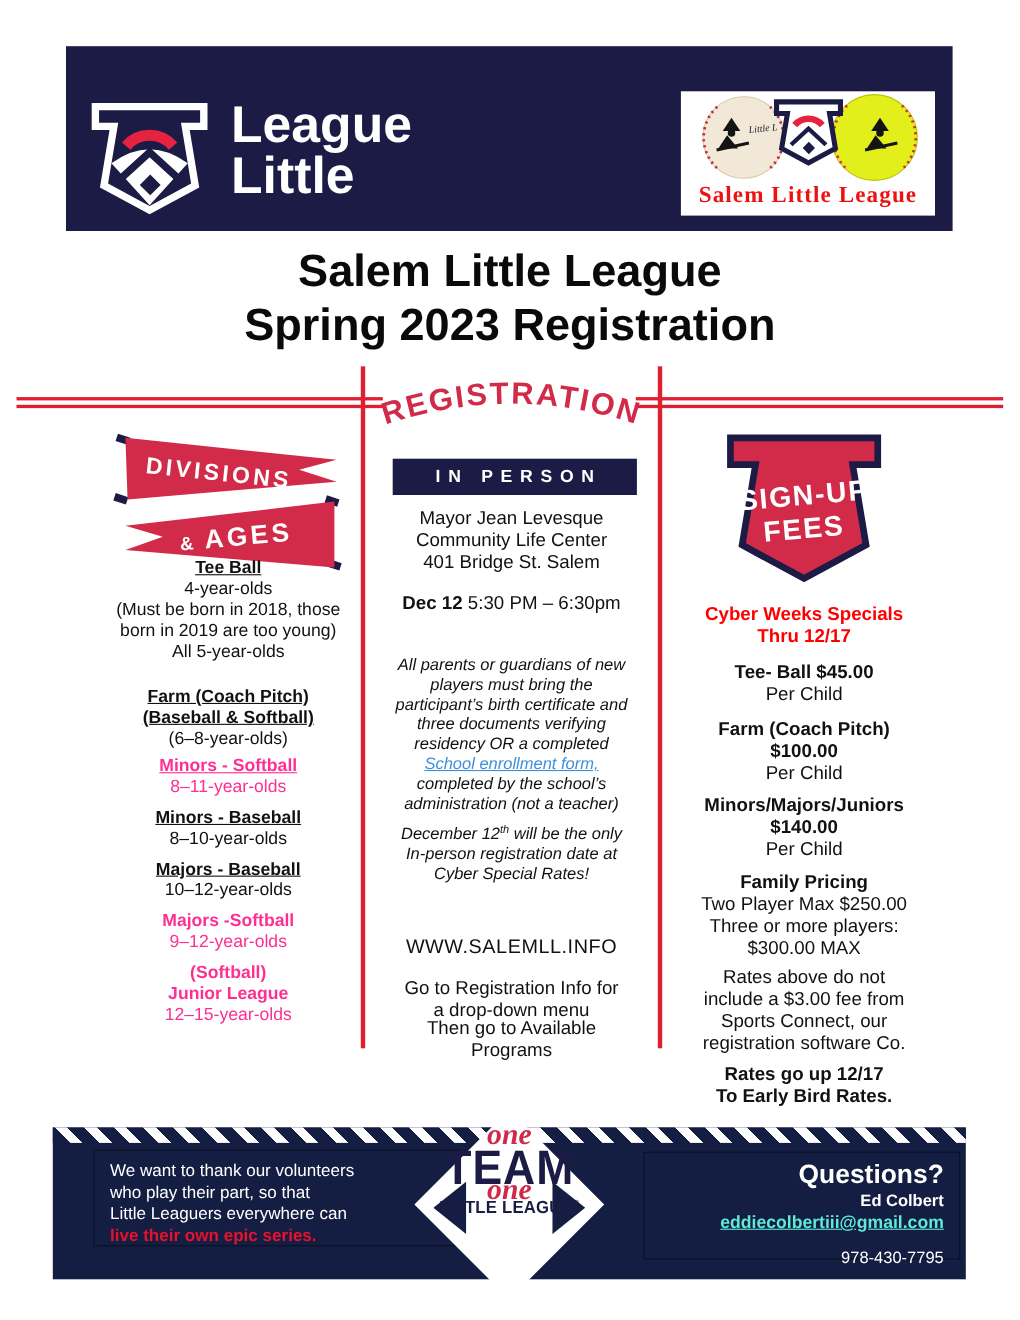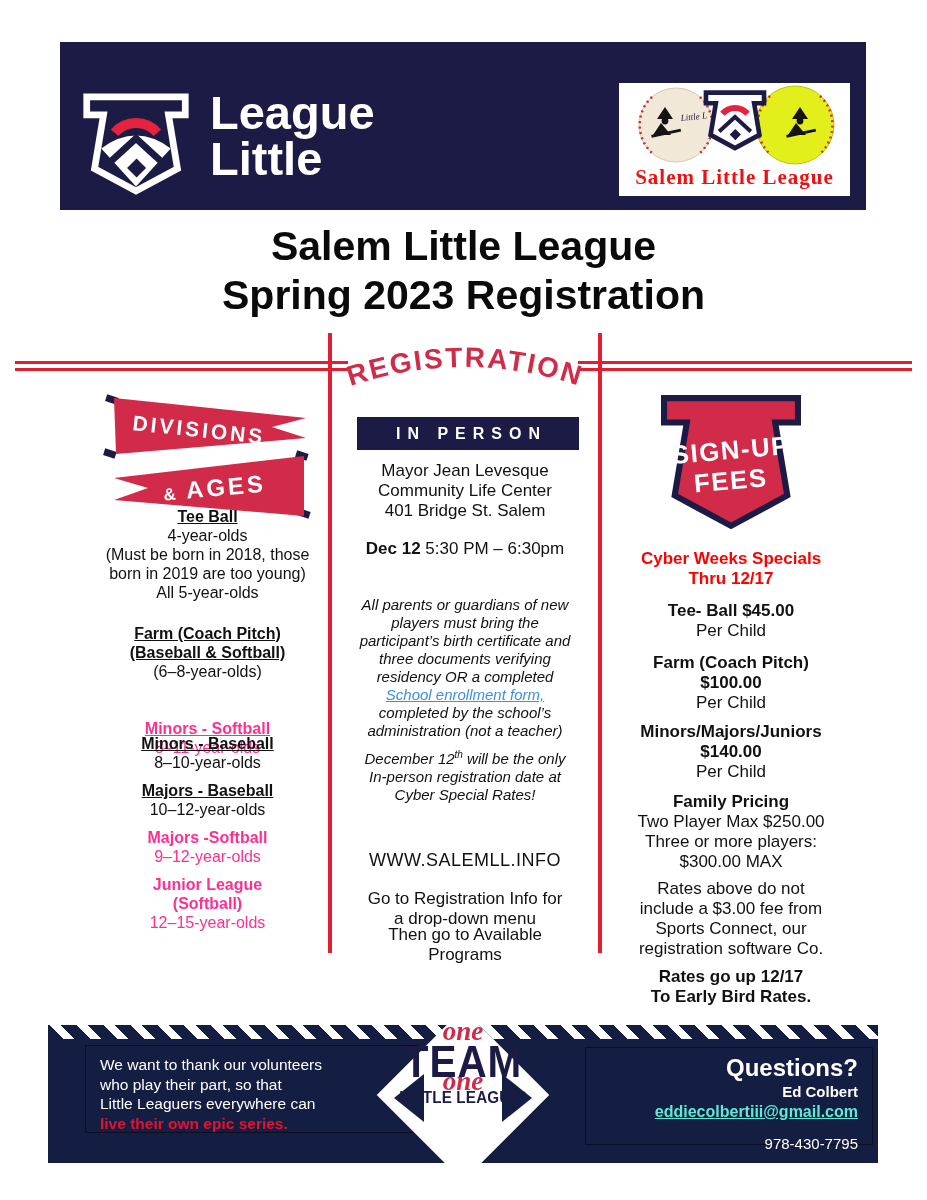--- a/index.html
+++ b/index.html
@@ -173,43 +173,43 @@
     <div>born in 2019 are too young)</div>
     <div>All 5-year-olds</div>
   </div>
 
   <div class="lblock" style="top:624px">
     <div class="hd">Farm (Coach Pitch)</div>
     <div class="hd">(Baseball &amp; Softball)</div>
     <div>(6–8-year-olds)</div>
   </div>
 
-  <div class="lblock pink" style="top:719px">
+  <div class="lblock pink" style="top:687px">
     <div class="hd">Minors - Softball</div>
     <div>8–11-year-olds</div>
   </div>
 
   <div class="lblock" style="top:734px">
     <div class="hd">Minors - Baseball</div>
     <div>8–10-year-olds</div>
   </div>
 
   <div class="lblock" style="top:781px">
     <div class="hd">Majors - Baseball</div>
     <div>10–12-year-olds</div>
   </div>
 
   <div class="lblock pink" style="top:828px">
     <div class="hd-nl">Majors -Softball</div>
     <div>9–12-year-olds</div>
   </div>
 
   <div class="lblock pink" style="top:875px">
+    <div class="hd-nl">(Softball)</div>
     <div class="hd-nl">Junior League</div>
-    <div class="hd-nl">(Softball)</div>
     <div>12–15-year-olds</div>
   </div>
 
   <div class="bar" style="top:417px">
     <span>IN PERSON</span>
   </div>
 
   <div class="mid addr">
     <div>Mayor Jean Levesque</div>
     <div>Community Life Center</div>

